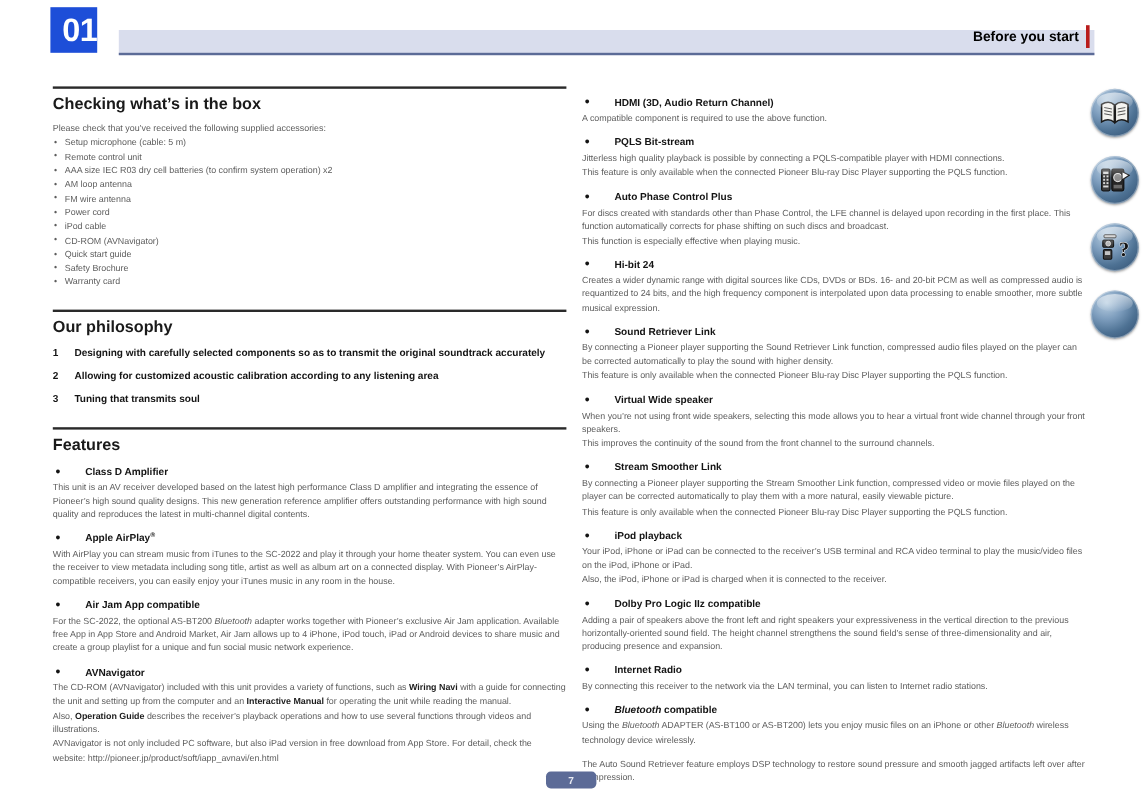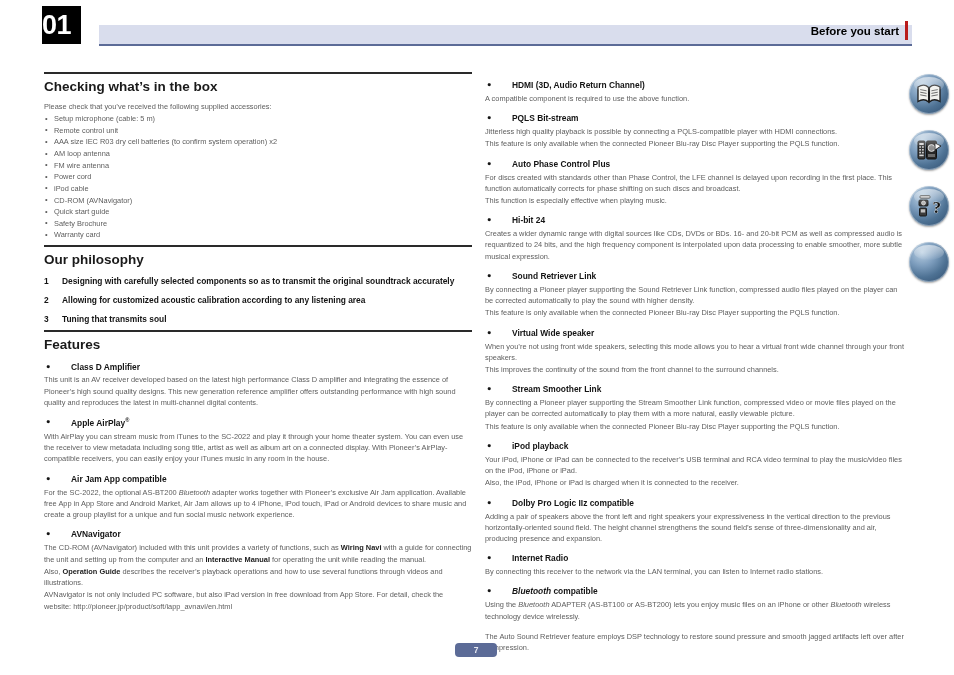--- a/index.html
+++ b/index.html
@@ -20,27 +20,27 @@
   #page-header {
     position: absolute;
     left: 0; top: 0;
     width: 954px;
     height: 58px;
   }
   #chapter-number {
     position: absolute;
     left: 42px; top: 6px;
     width: 39px; height: 38px;
-    background: #000000;
+    background: #1d4ed8;
     color: #ffffff;
     font-size: 27px;
     font-weight: bold;
     letter-spacing: -0.5px;
     line-height: 38px;
-    text-align: left;
+    text-align: right;
   }
   #header-bar {
     position: absolute;
     left: 99px; top: 25px;
     width: 813px;
     height: 19px;
     background: #d9dded;
     border-bottom: 2px solid #5c6b97;
   }
   #header-title-box {
@@ -69,21 +69,21 @@
   
   .section-heading {
     font-size: 13.5px;
     font-weight: bold;
     color: #1a1a1a;
     border-top: 2px solid #2a2a2a;
     padding-top: 5px;
     margin: 0 0 5px 0;
     line-height: 1.25;
   }
-  .section-heading.spaced { margin-top: 4px; }
+  .section-heading.spaced { margin-top: 17px; }
 
   
   .body-text {
     font-size: 7.4px;
     line-height: 1.52;
     color: #5d5d5d;
     margin: 0 0 1px 0;
     text-align: left;
   }
   .body-text b { color: #1c1c1c; font-weight: bold; }

